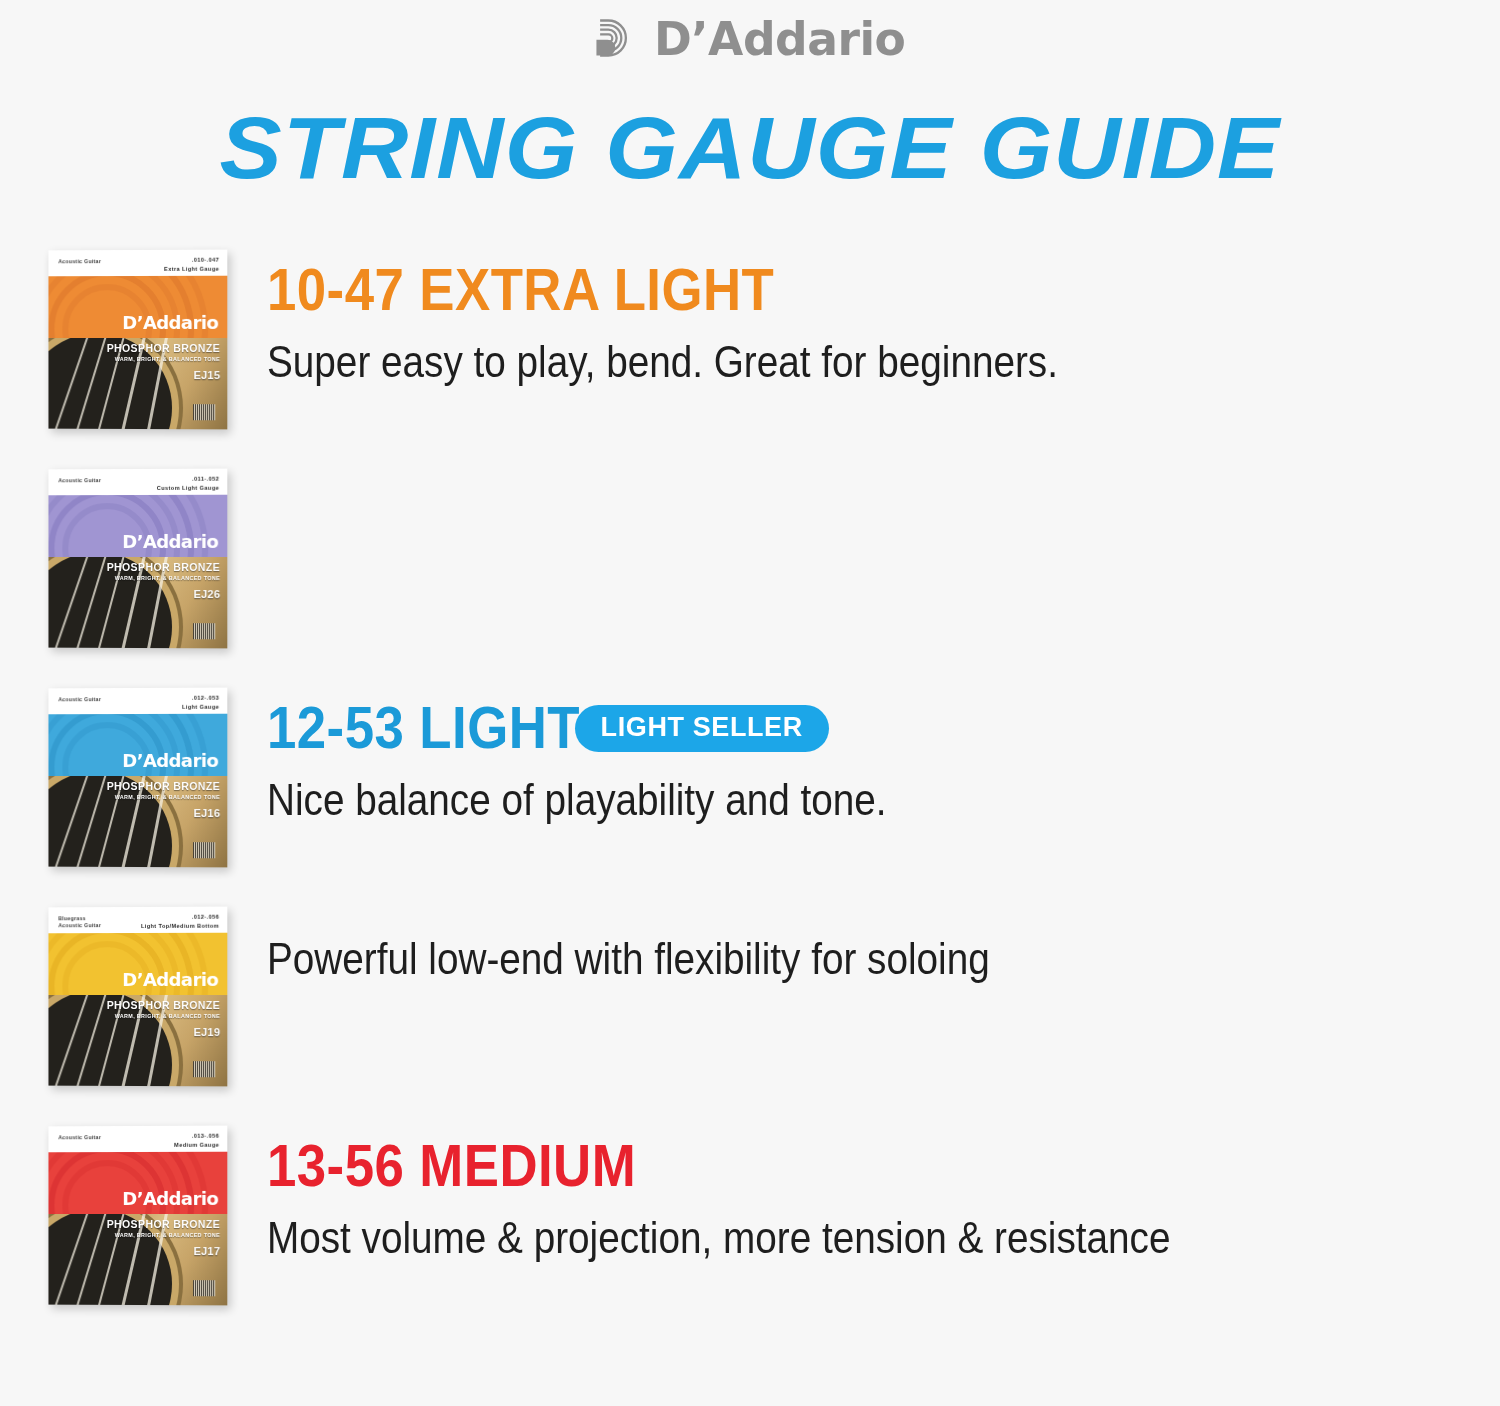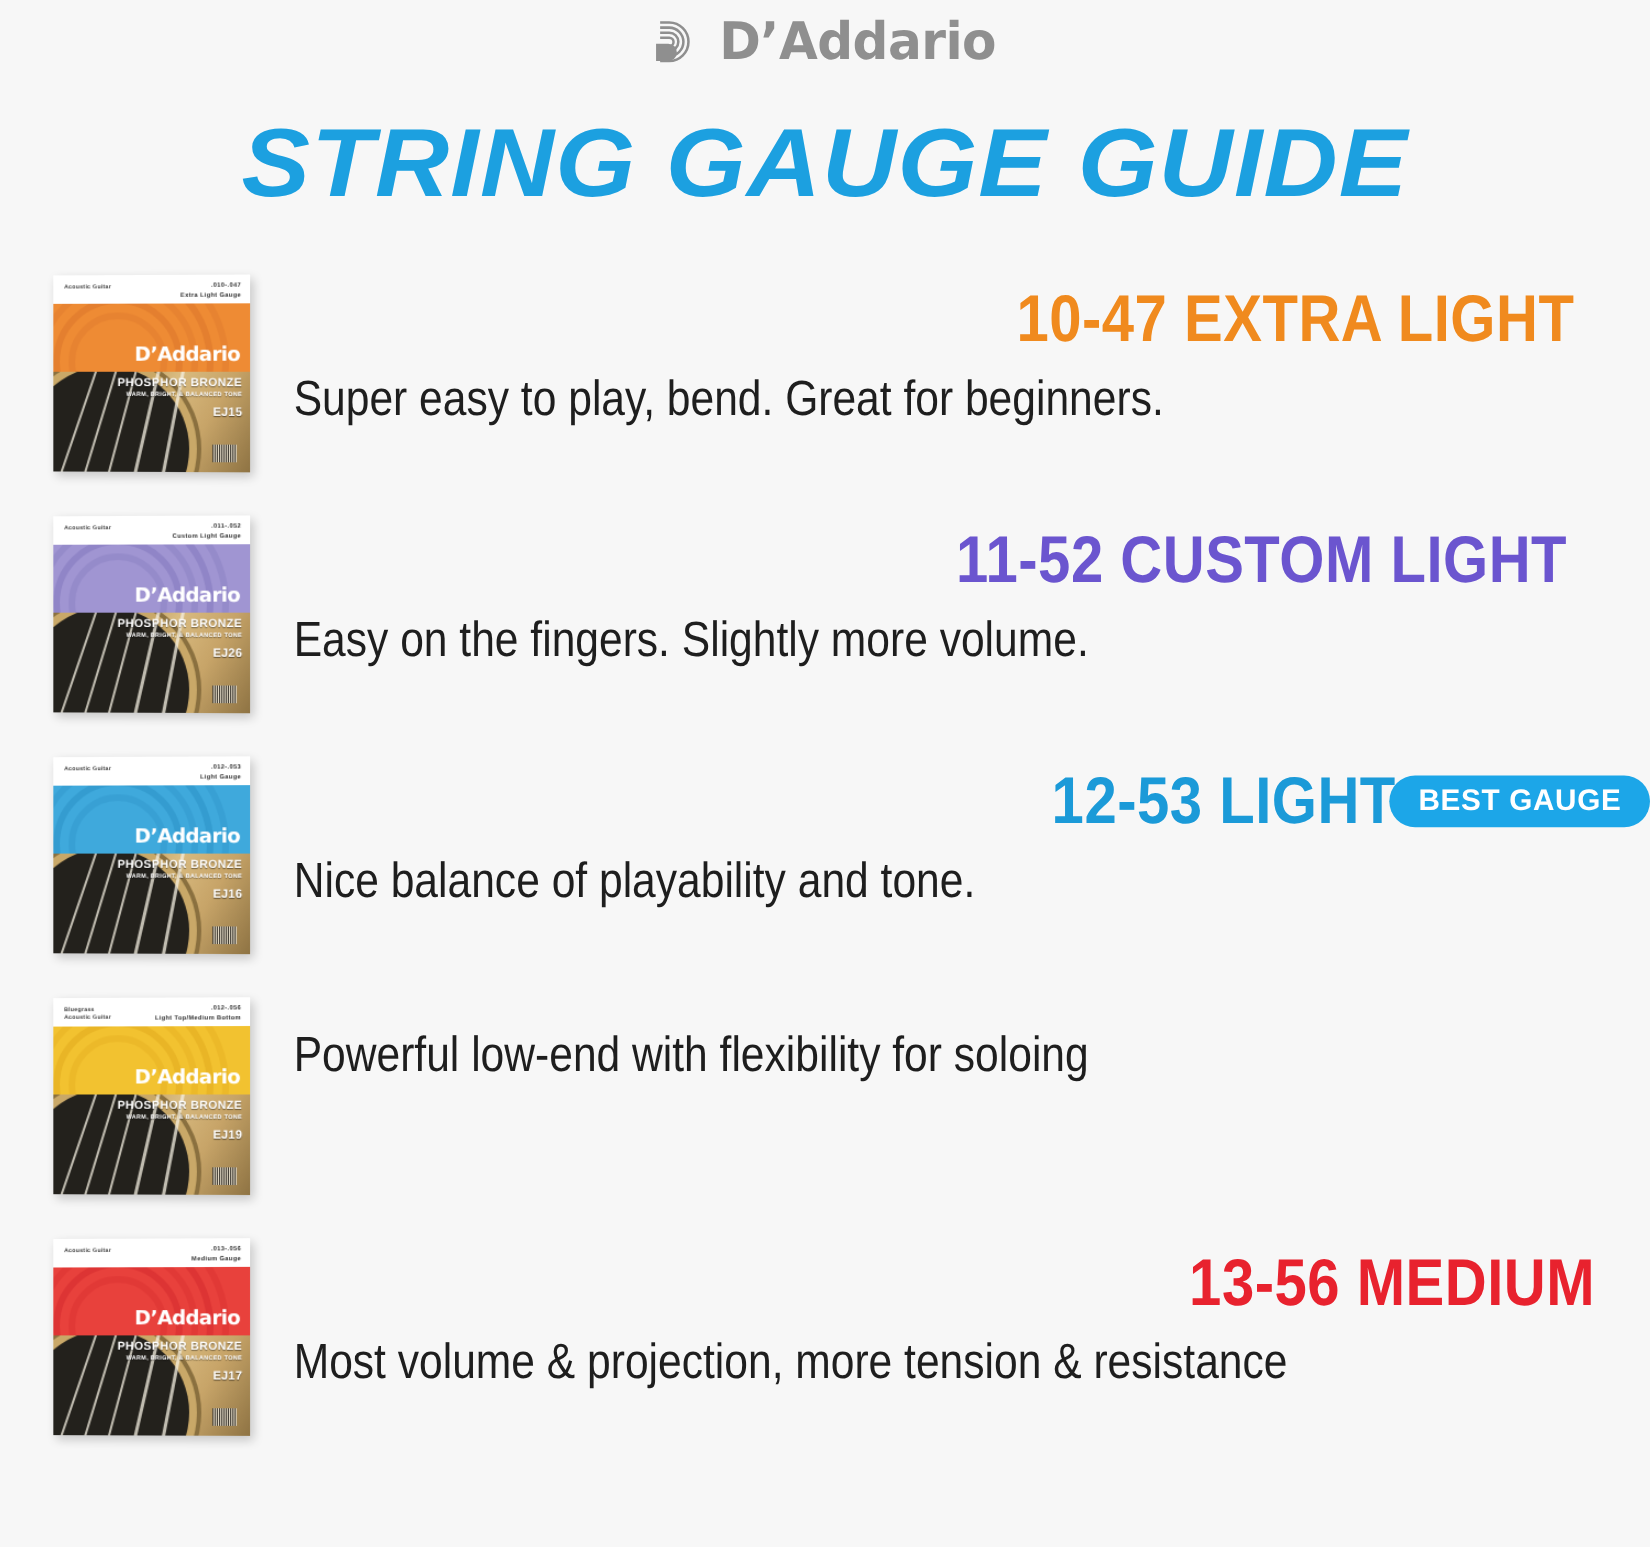--- a/index.html
+++ b/index.html
@@ -204,21 +204,20 @@
   .row-text {
     padding-left: 29px;
     padding-top: 16px;
     flex: 1 1 auto;
     min-width: 0;
   }
   .row-head {
     display: flex;
     align-items: center;
     gap: 22px;
-    justify-content: flex-end;
   }
   .row-title {
     font-size: 60px;
     font-weight: bold;
     line-height: 1;
     letter-spacing: 0.5px;
     white-space: nowrap;
     transform: scaleX(0.88);
     transform-origin: left center;
     font-family: "Liberation Sans", sans-serif;
@@ -341,26 +340,20 @@
             </div>
           </div>
           <div class="pack-text">
             <div class="pb">PHOSPHOR BRONZE</div>
             <div class="tone">WARM, BRIGHT, &amp; BALANCED TONE</div>
             <div class="code">EJ26</div>
           </div>
           <div class="pack-barcode"></div>
         </div>
       </div>
-      <div class="row-text">
-        <div class="row-head">
-          <span class="row-title" style="color:#6B55CF">11-52 CUSTOM LIGHT</span>
-        </div>
-        <div class="row-desc">Easy on the fingers. Slightly more volume.</div>
-      </div>
     </div>
     <div class="gauge-row">
       <div class="pack-wrap">
         <div class="pack">
           <div class="pack-top">
             <div class="p-left">Acoustic Guitar</div>
             <div class="p-right">
               <div>.012-.053</div>
               <div>Light Gauge</div>
             </div>
@@ -389,21 +382,21 @@
             <div class="pb">PHOSPHOR BRONZE</div>
             <div class="tone">WARM, BRIGHT, &amp; BALANCED TONE</div>
             <div class="code">EJ16</div>
           </div>
           <div class="pack-barcode"></div>
         </div>
       </div>
       <div class="row-text">
         <div class="row-head">
           <span class="row-title" style="color:#1B9AD8">12-53 LIGHT</span>
-          <span class="badge">BEST GAUGE</span>
+          <span class="badge">LIGHT SELLER</span>
         </div>
         <div class="row-desc">Nice balance of playability and tone.</div>
       </div>
     </div>
     <div class="gauge-row">
       <div class="pack-wrap">
         <div class="pack">
           <div class="pack-top">
             <div class="p-left">Bluegrass<br>Acoustic Guitar</div>
             <div class="p-right">

